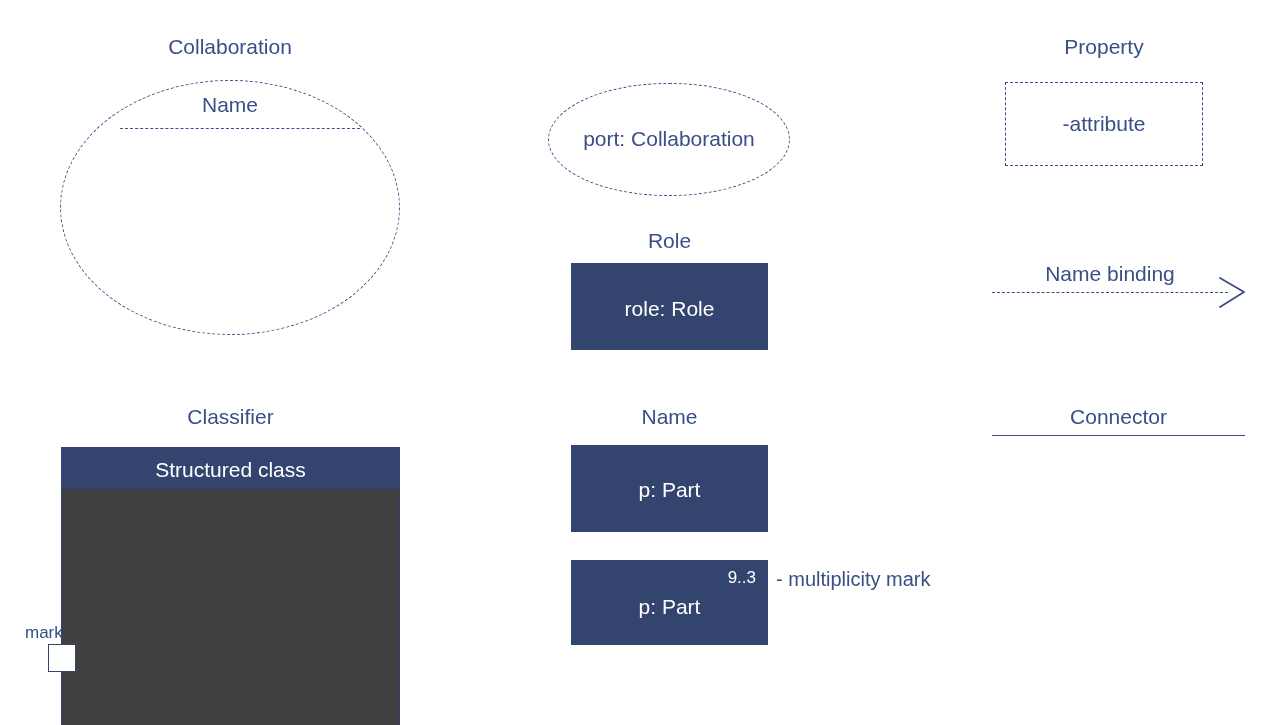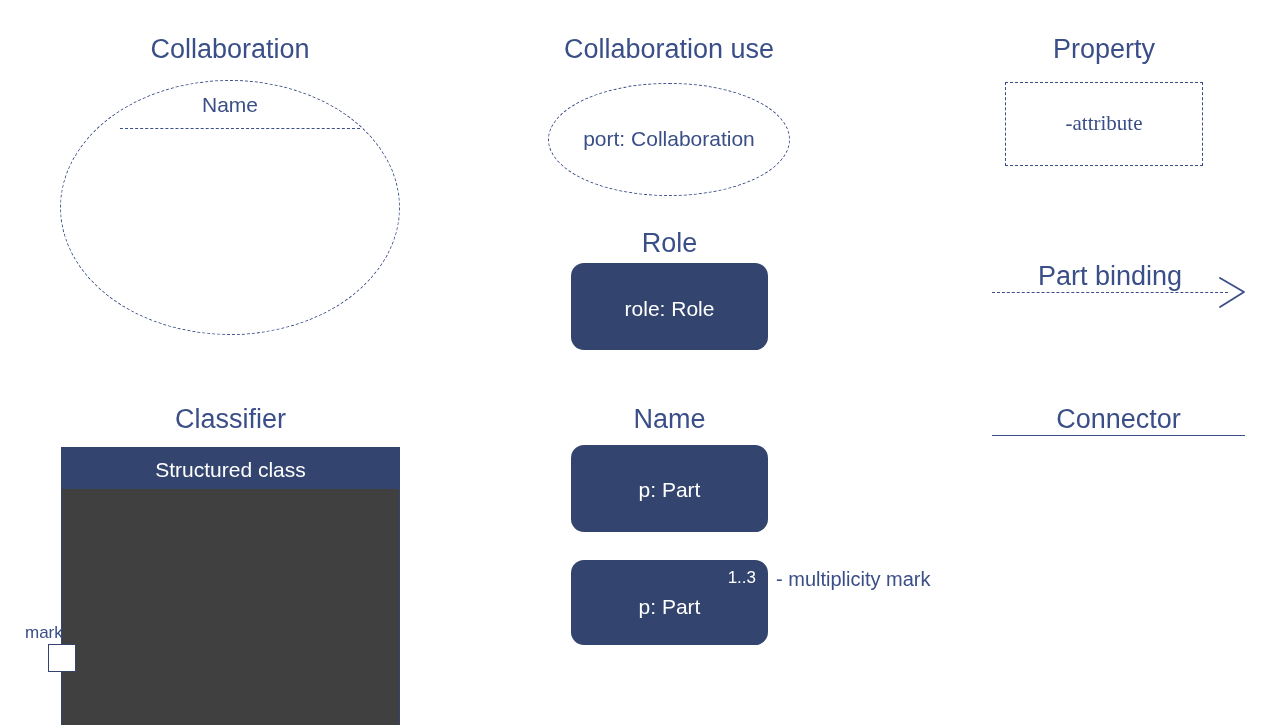--- a/index.html
+++ b/index.html
@@ -19,21 +19,21 @@
   .canvas {
     position: absolute;
     left: 0; top: 0;
     width: 1271px;
     height: 725px;
   }
 
   
   .caption {
     position: absolute;
-    font-size: 27px;
+    font-size: 21px;
     color: #3a4e87;
     text-align: center;
     white-space: nowrap;
     line-height: 1;
   }
 
   
   .collab-ellipse {
     position: absolute;
     left: 60px;
@@ -99,29 +99,27 @@
   }
   .property-label {
     position: absolute;
     left: 1005px;
     top: 113px;
     width: 198px;
     text-align: center;
     font-size: 21px;
     color: #3a4e87;
     line-height: 1;
-    font-family: Liberation Serif, serif;
   }
 
   
   .navy-box {
     position: absolute;
     background: #33446e;
     box-sizing: border-box;
-    border-radius: 13px;
   }
   .navy-box-label {
     position: absolute;
     width: 100%;
     text-align: center;
     color: #ffffff;
     font-size: 21px;
     line-height: 1;
   }
   .multiplicity {
@@ -232,52 +230,51 @@
 
   <div class="classifier-box">
     <div class="classifier-header"></div>
     <div class="classifier-header-label">Structured class</div>
   </div>
 
   <div class="port-square"></div>
 
   <div class="port-label">mark</div>
 
-  <div class="caption" style="left:548px; top:36px; width:242px;">Collaboration use</div>
 
   <div class="collabuse-ellipse"></div>
 
   <div class="collabuse-label">port: Collaboration</div>
 
   <div class="caption" style="left:571px; top:230px; width:197px;">Role</div>
 
   <div class="navy-box" style="left:571px; top:263px; width:197px; height:87px;">
     <div class="navy-box-label" style="top:35px;">role: Role</div>
   </div>
 
   <div class="caption" style="left:571px; top:406px; width:197px;">Name</div>
 
   <div class="navy-box" style="left:571px; top:445px; width:197px; height:87px;">
     <div class="navy-box-label" style="top:34px;">p: Part</div>
   </div>
 
   <div class="navy-box" style="left:571px; top:560px; width:197px; height:85px;">
-    <div class="multiplicity">1..3</div>
+    <div class="multiplicity">9..3</div>
     <div class="navy-box-label" style="top:36px;">p: Part</div>
   </div>
 
   <div class="multiplicity-note">- multiplicity mark</div>
 
   <div class="caption" style="left:1005px; top:36px; width:198px;">Property</div>
 
   <div class="property-rect"></div>
 
   <div class="property-label">-attribute</div>
 
-  <div class="caption" style="left:992px; top:263px; width:236px;">Part binding</div>
+  <div class="caption" style="left:992px; top:263px; width:236px;">Name binding</div>
 
   <div class="rolebinding-line"></div>
 
   <svg class="rolebinding-arrow" width="32" height="34" viewBox="0 0 32 34">
     <polyline points="2,2 26,16 2,31" fill="none" stroke="#3a4e87" stroke-width="1.8" stroke-linecap="round" stroke-linejoin="round"></polyline>
   </svg>
 
   <div class="caption" style="left:992px; top:406px; width:253px;">Connector</div>
 
   <div class="connector-line"></div>

